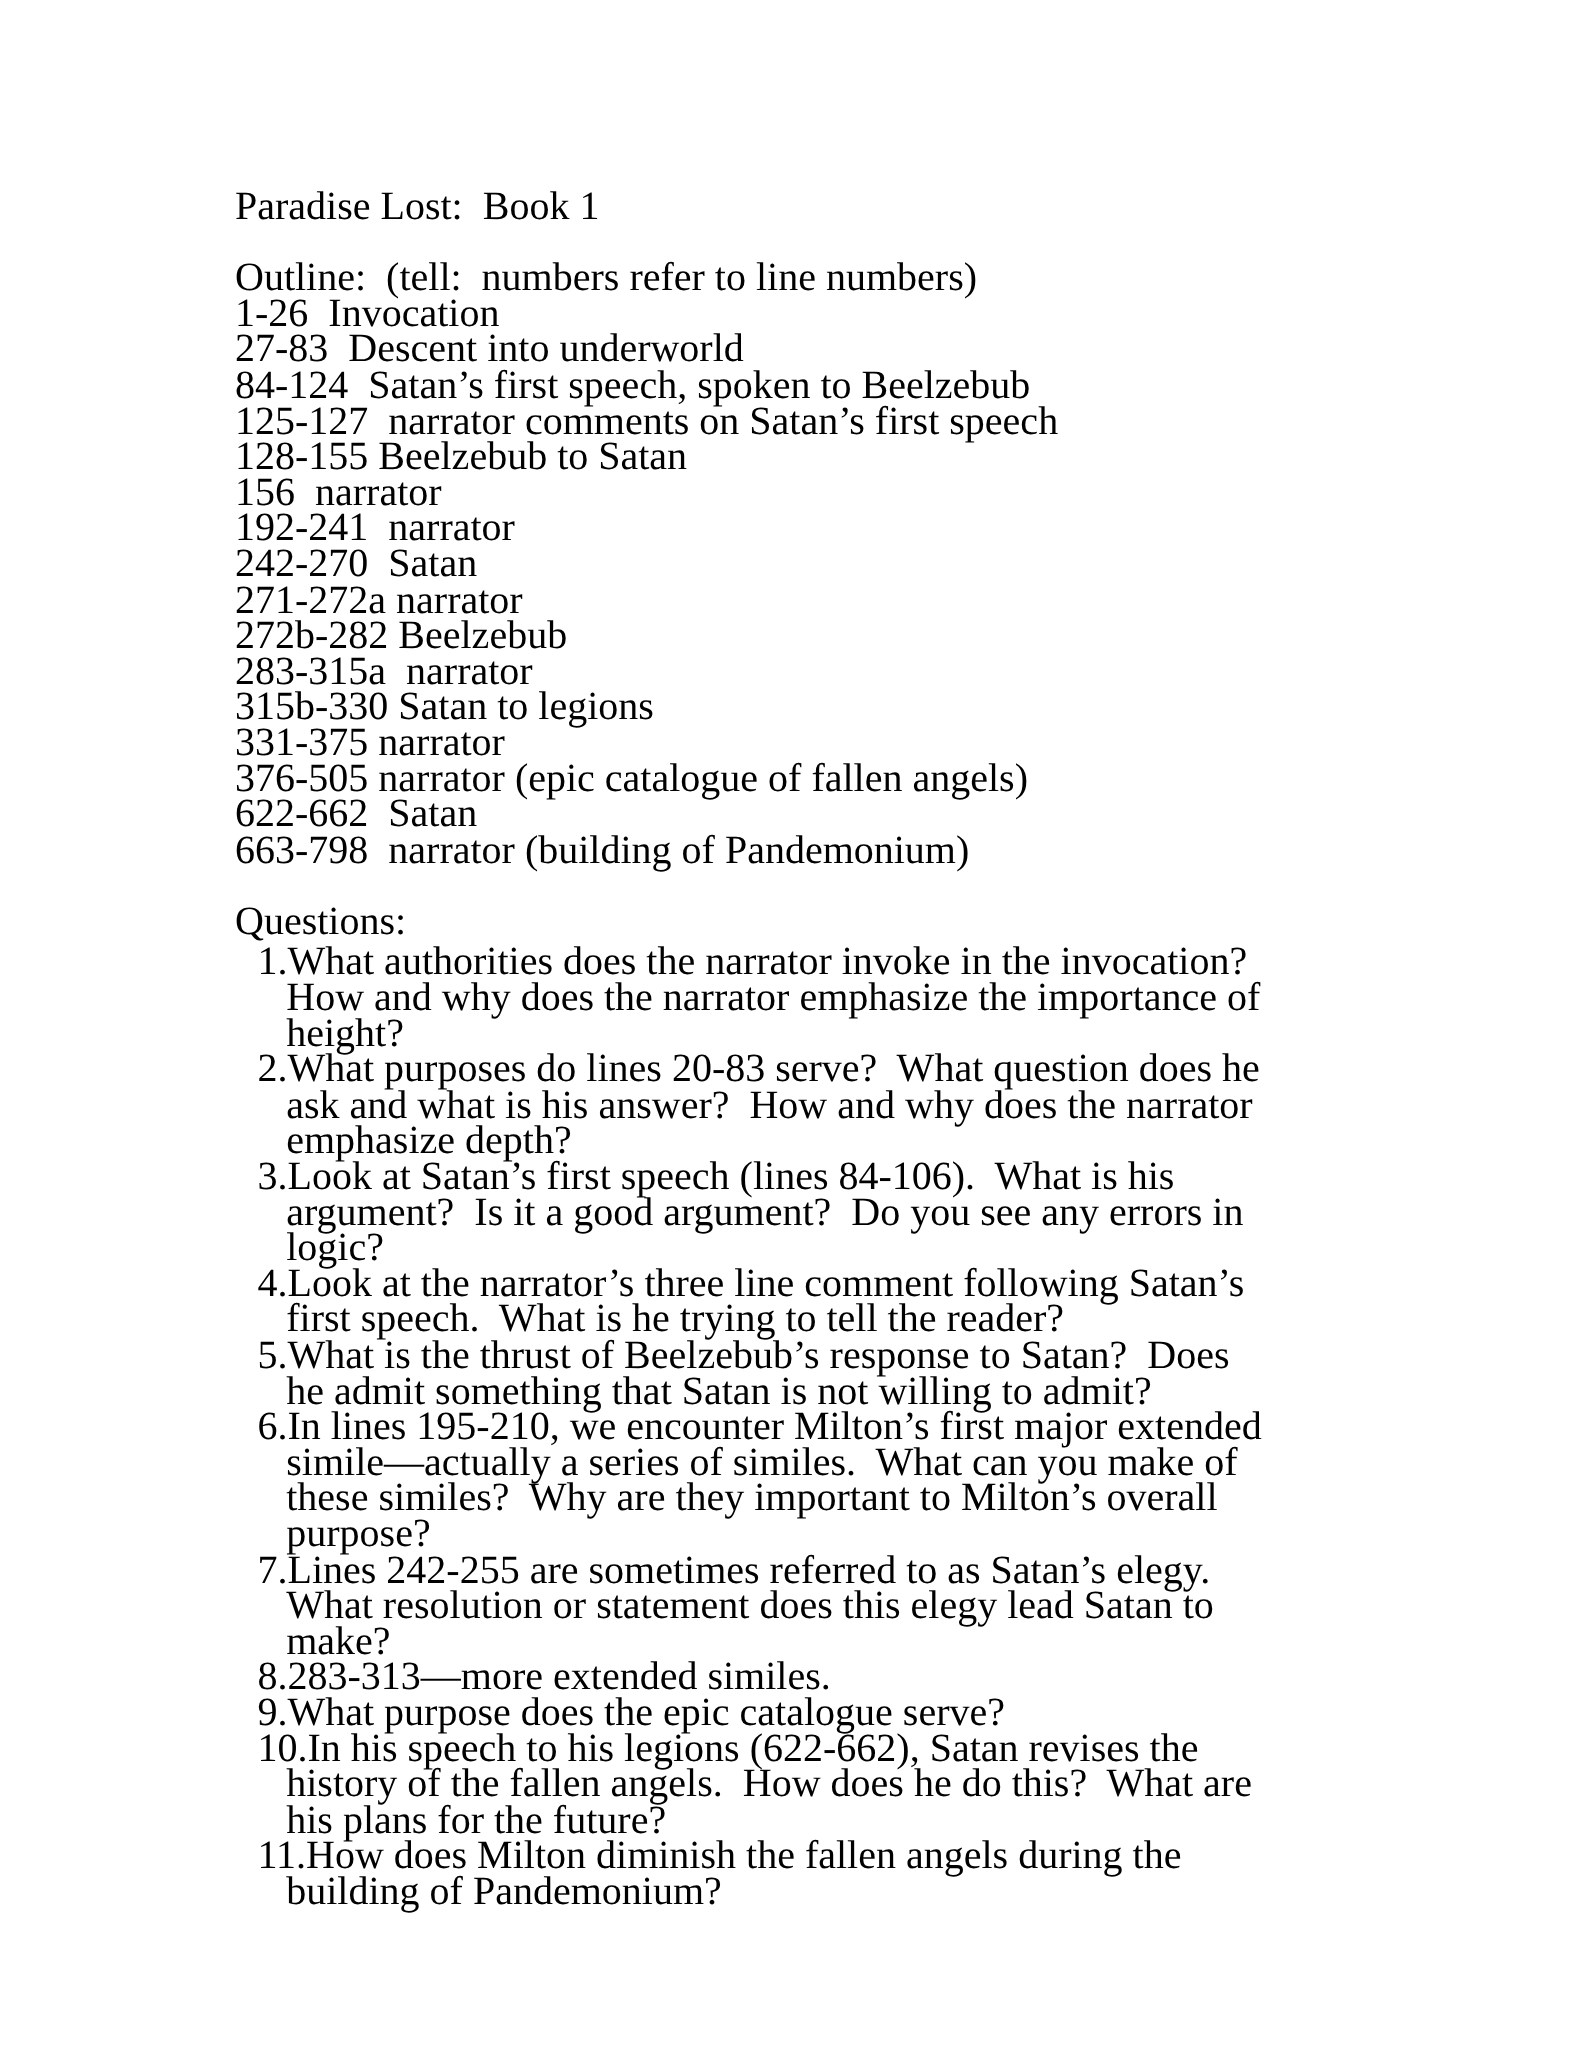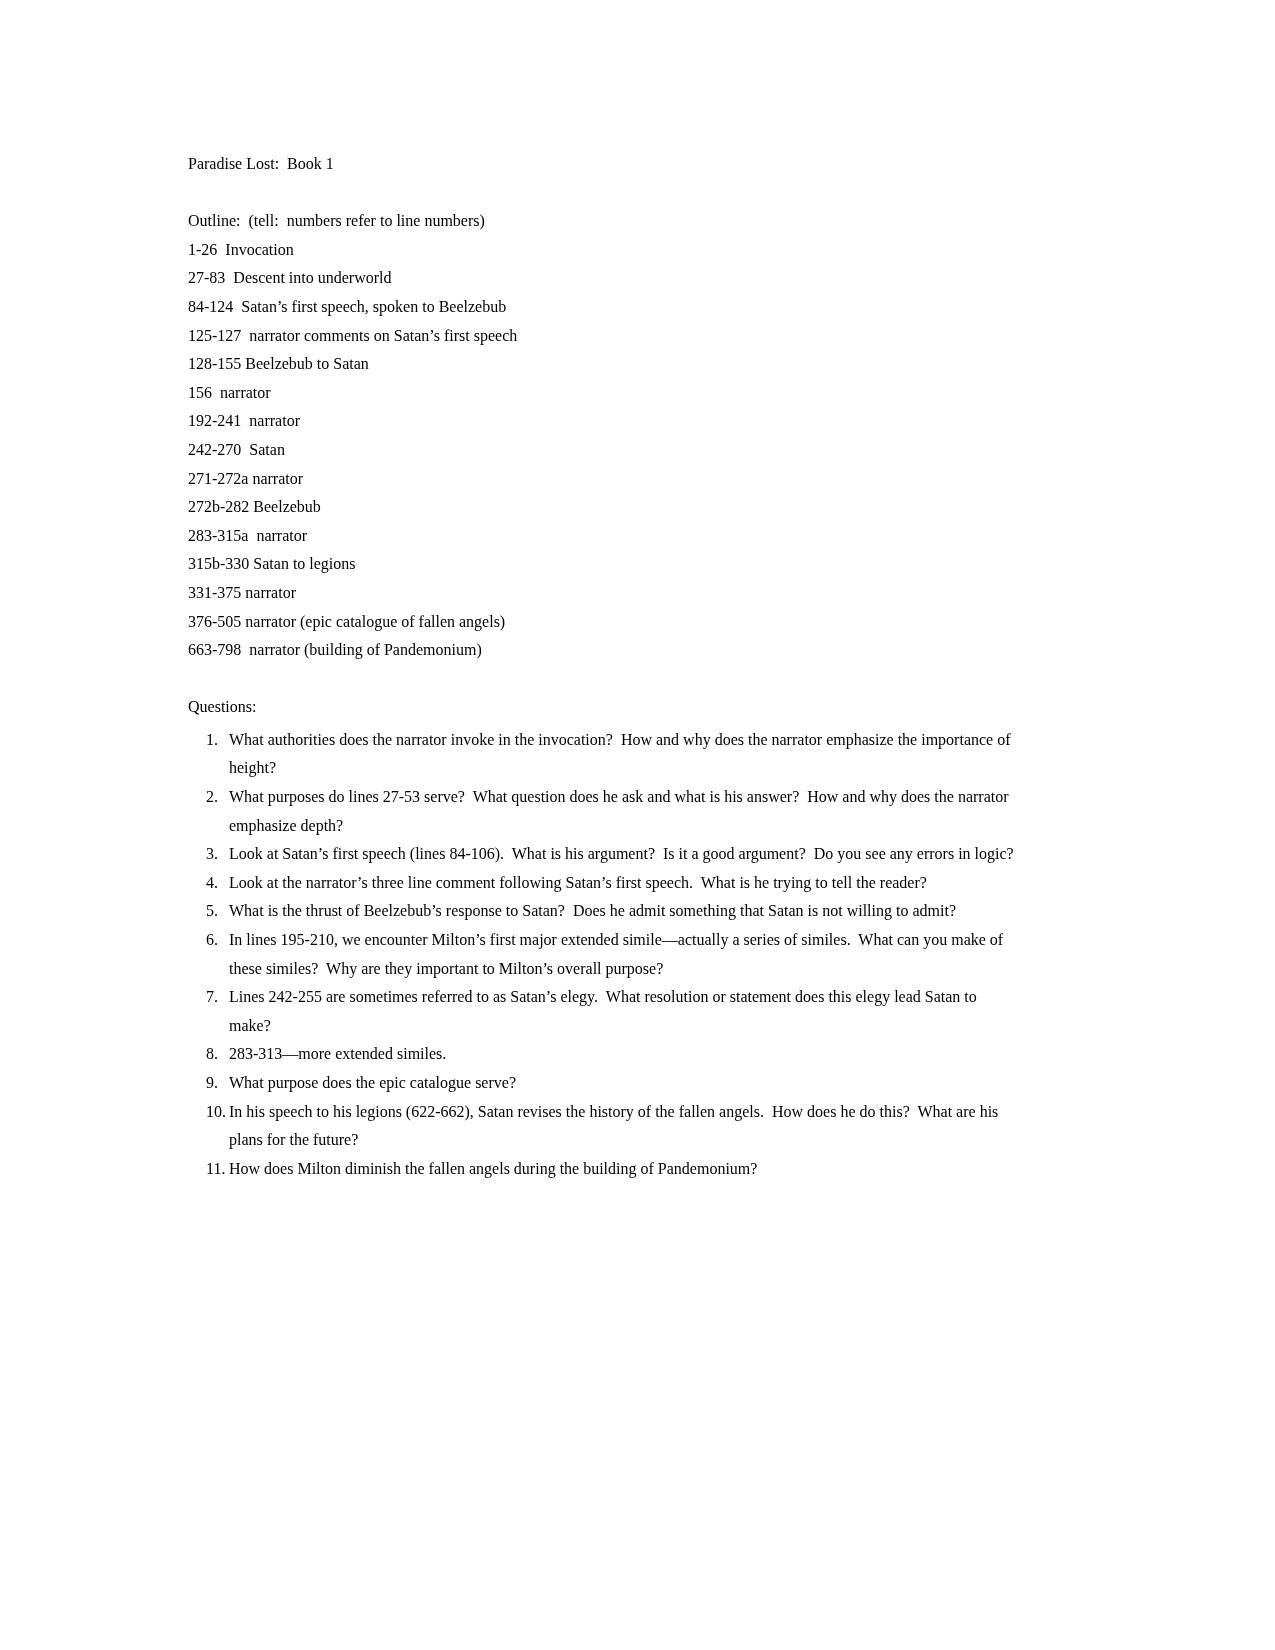--- a/index.html
+++ b/index.html
@@ -3,21 +3,21 @@
 <meta charset="utf-8">
 <style>
   html, body { margin: 0; padding: 0; background: #ffffff; }
   body { width: 1275px; height: 1650px; }
   .page {
     box-sizing: border-box;
     width: 1210px;
     height: 1650px;
     padding: 150px 187px 0 188px;
     font-family: "Liberation Serif", "DejaVu Serif", serif;
-    font-size: 16px;
+    font-size: 32px;
     line-height: 28.6px;
     color: #000000;
     background: #ffffff;
   }
   .line { margin: 0; white-space: pre-wrap; }
   .blank-line { height: 28.6px; }
   ol.questions-list { list-style: none; margin: 4px; padding: 0; }
   .q-item {
     padding-left: 37px;
     text-indent: -23px;
@@ -44,29 +44,30 @@
   <p class="line">128-155 Beelzebub to Satan</p>
   <p class="line">156  narrator</p>
   <p class="line">192-241  narrator</p>
   <p class="line">242-270  Satan</p>
   <p class="line">271-272a narrator</p>
   <p class="line">272b-282 Beelzebub</p>
   <p class="line">283-315a  narrator</p>
   <p class="line">315b-330 Satan to legions</p>
   <p class="line">331-375 narrator</p>
   <p class="line">376-505 narrator (epic catalogue of fallen angels)</p>
+  <p class="line">622-662  Satan</p>
   <p class="line">663-798  narrator (building of Pandemonium)</p>
 
   <div class="blank-line"></div>
 
   <p class="line">Questions:</p>
 
   <ol class="questions-list">
     <li class="q-item"><span class="q-num">1.</span><span class="q-text">What authorities does the narrator invoke in the invocation?  How and why does the narrator emphasize the importance of height?</span></li>
-    <li class="q-item"><span class="q-num">2.</span><span class="q-text">What purposes do lines 27-53 serve?  What question does he ask and what is his answer?  How and why does the narrator emphasize depth?</span></li>
+    <li class="q-item"><span class="q-num">2.</span><span class="q-text">What purposes do lines 20-83 serve?  What question does he ask and what is his answer?  How and why does the narrator emphasize depth?</span></li>
     <li class="q-item"><span class="q-num">3.</span><span class="q-text">Look at Satan’s first speech (lines 84-106).  What is his argument?  Is it a good argument?  Do you see any errors in logic?</span></li>
     <li class="q-item"><span class="q-num">4.</span><span class="q-text">Look at the narrator’s three line comment following Satan’s first speech.  What is he trying to tell the reader?</span></li>
     <li class="q-item"><span class="q-num">5.</span><span class="q-text">What is the thrust of Beelzebub’s response to Satan?  Does he admit something that Satan is not willing to admit?</span></li>
     <li class="q-item"><span class="q-num">6.</span><span class="q-text">In lines 195-210, we encounter Milton’s first major extended simile—actually a series of similes.  What can you make of these similes?  Why are they important to Milton’s overall purpose?</span></li>
     <li class="q-item"><span class="q-num">7.</span><span class="q-text">Lines 242-255 are sometimes referred to as Satan’s elegy.  What resolution or statement does this elegy lead Satan to make?</span></li>
     <li class="q-item"><span class="q-num">8.</span><span class="q-text">283-313—more extended similes.</span></li>
     <li class="q-item"><span class="q-num">9.</span><span class="q-text">What purpose does the epic catalogue serve?</span></li>
     <li class="q-item"><span class="q-num">10.</span><span class="q-text">In his speech to his legions (622-662), Satan revises the history of the fallen angels.  How does he do this?  What are his plans for the future?</span></li>
     <li class="q-item"><span class="q-num">11.</span><span class="q-text">How does Milton diminish the fallen angels during the building of Pandemonium?</span></li>
   </ol>

